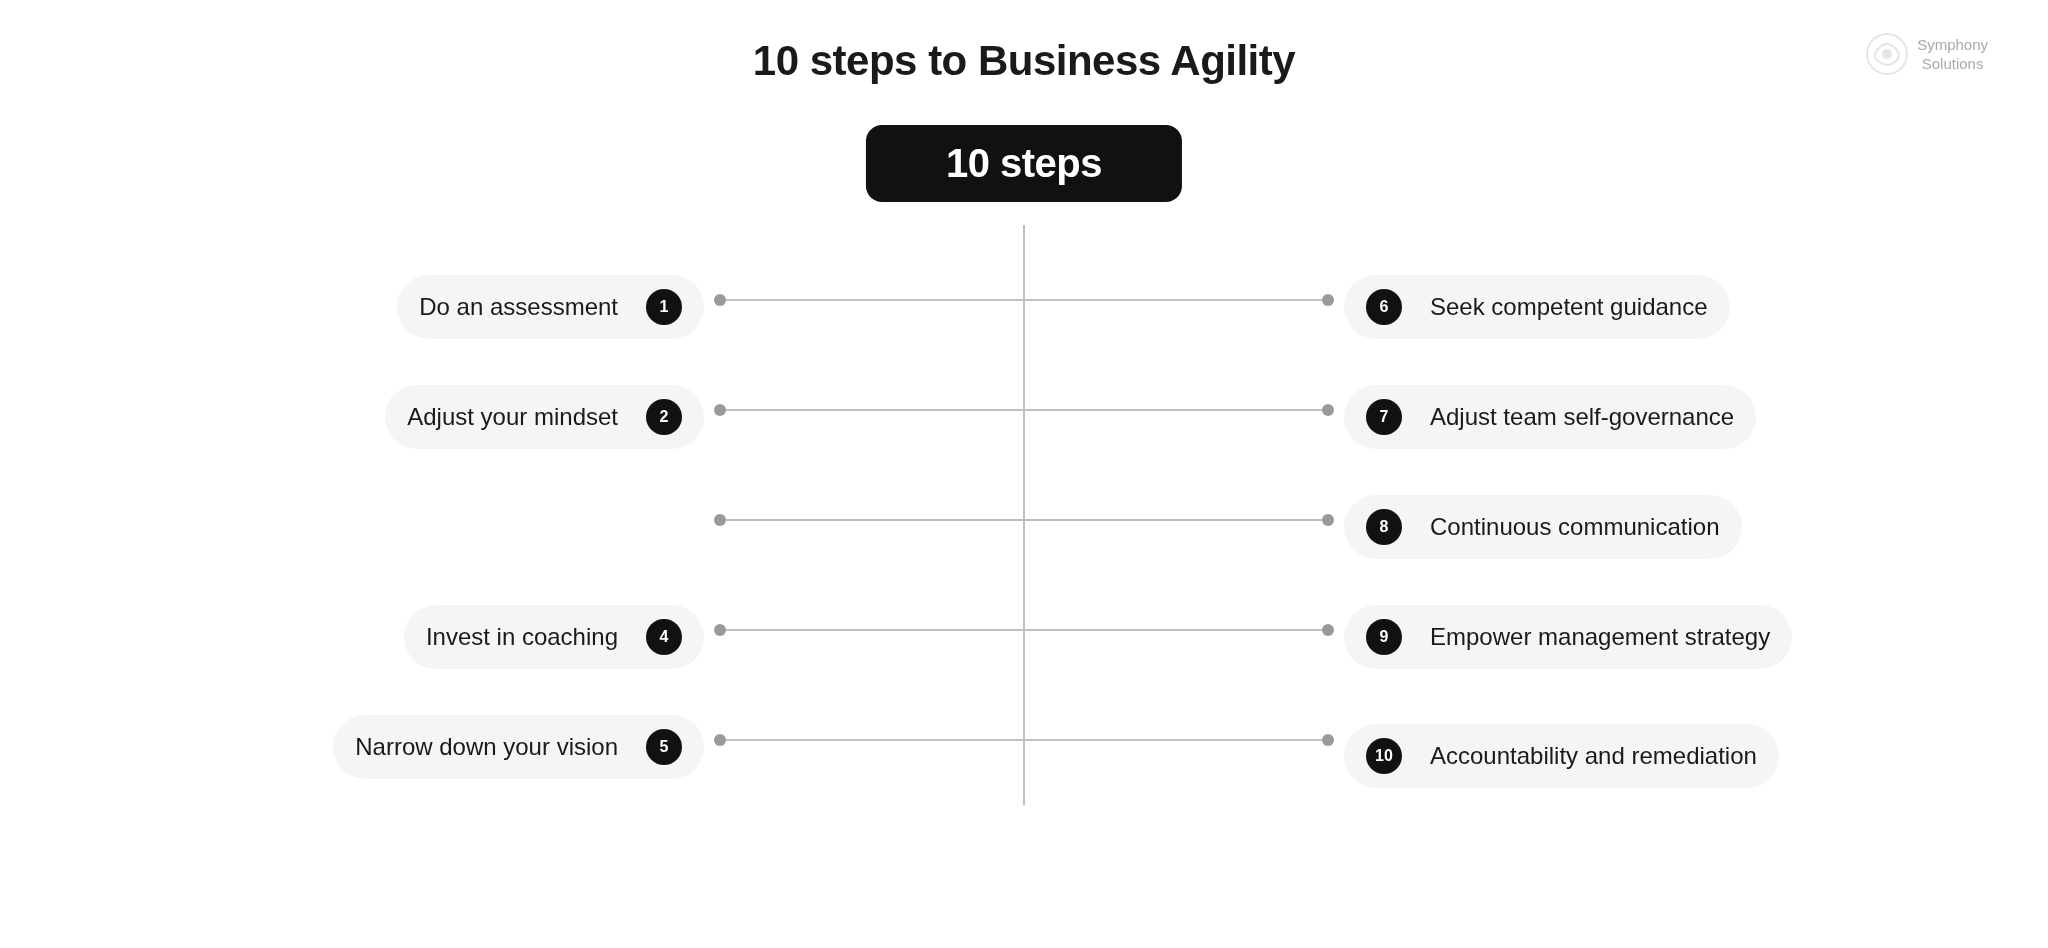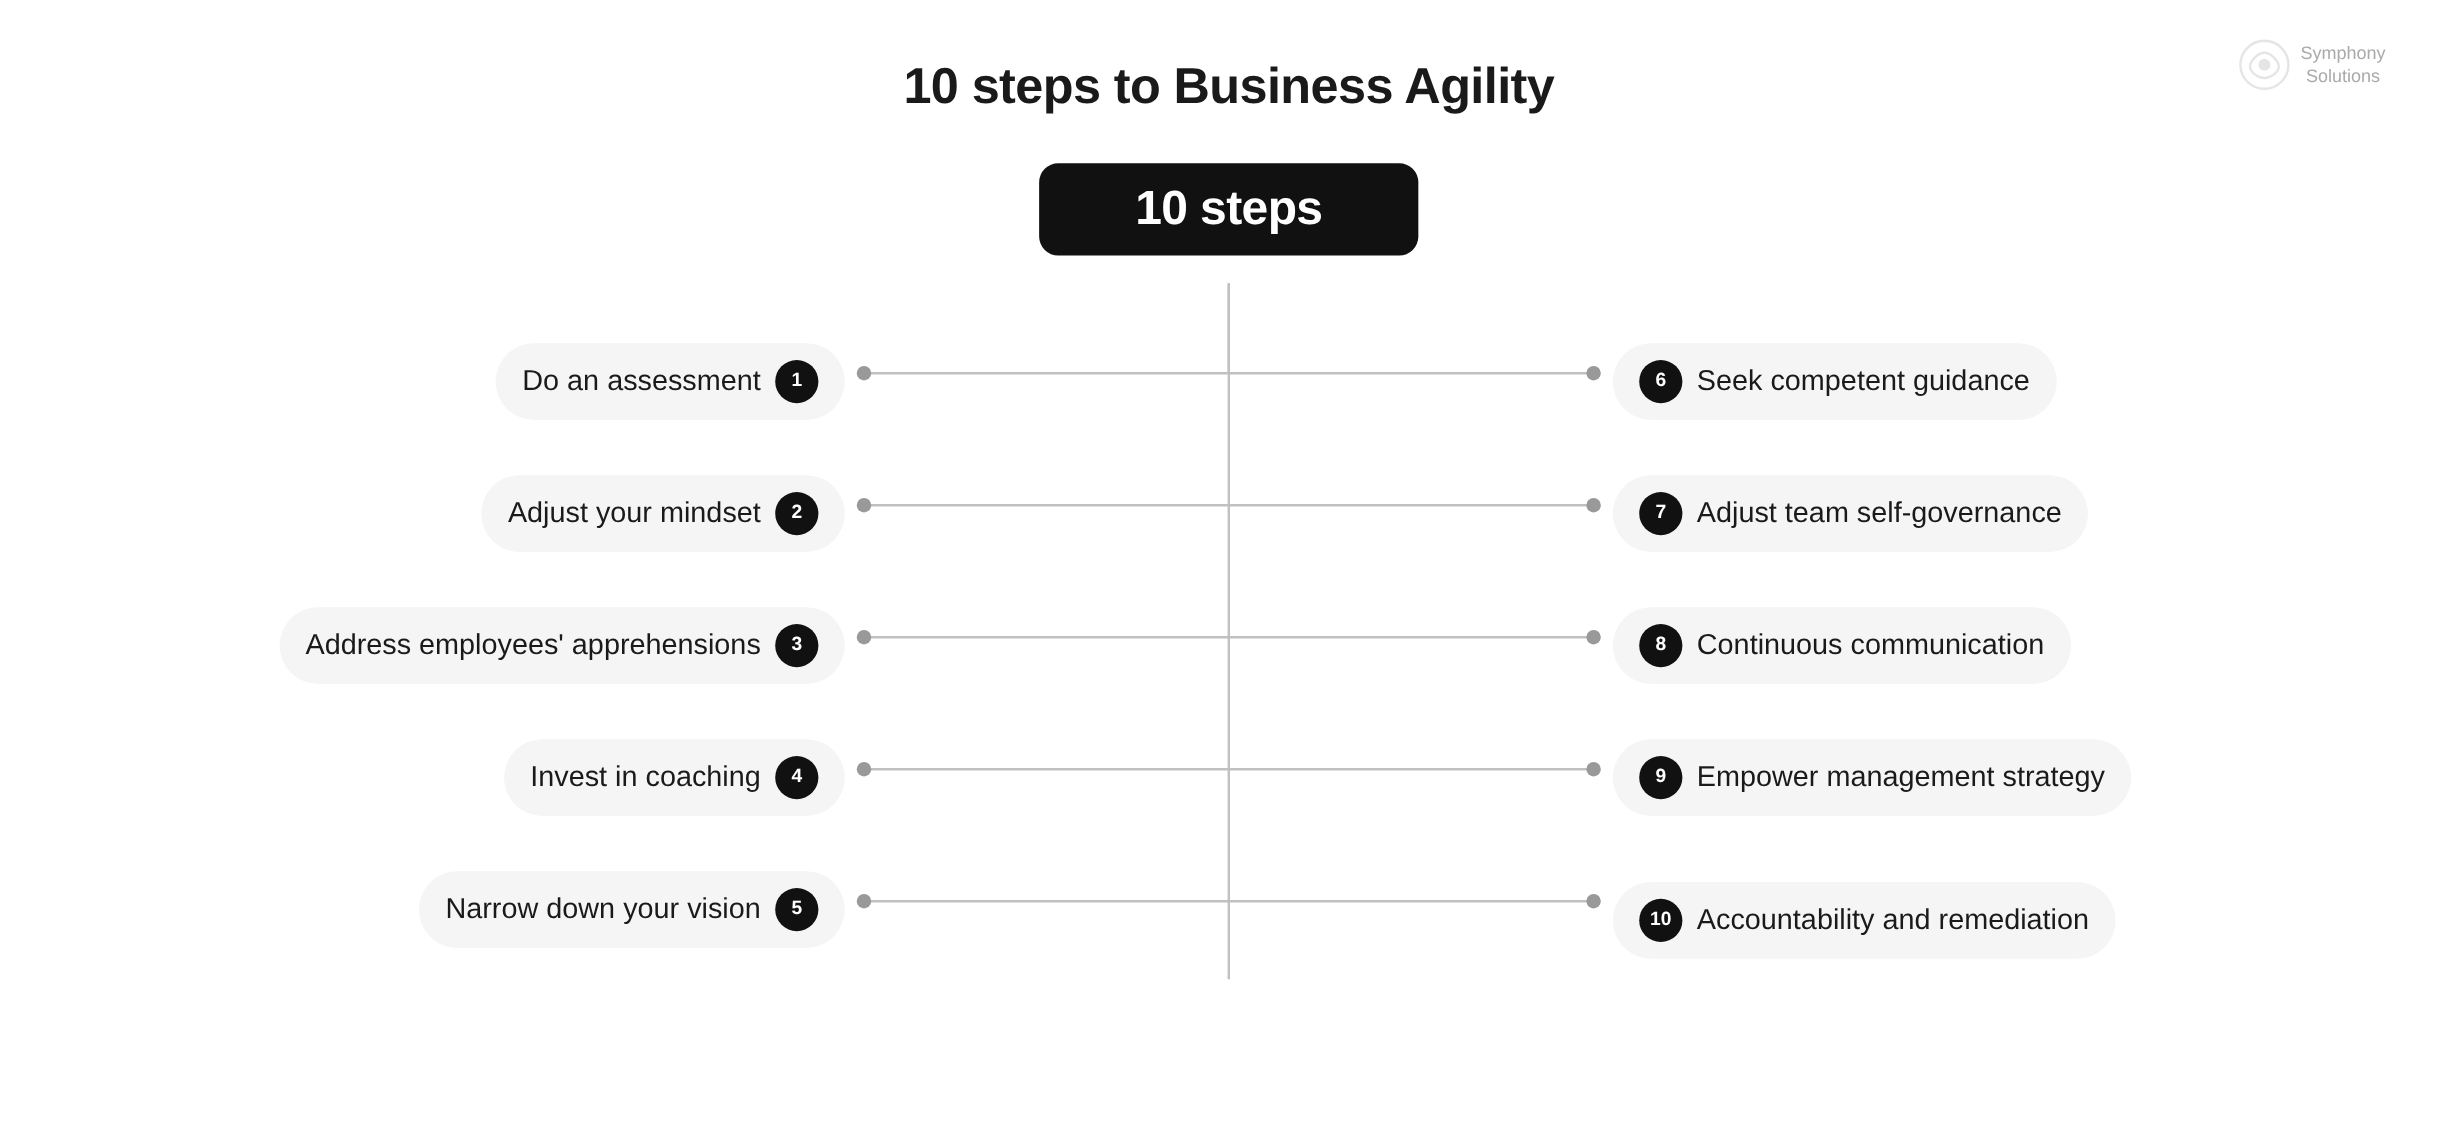--- a/index.html
+++ b/index.html
@@ -10,21 +10,21 @@
       height: 948px;
       overflow: hidden;
       position: relative;
     }
 
     .page-title {
       text-align: center;
       font-size: 42px;
       font-weight: 600;
       color: #1a1a1a;
-      padding-top: 48px;
+      padding-top: 37px;
       letter-spacing: -0.5px;
     }
 
     .logo {
       position: absolute;
       top: 32px;
       right: 60px;
       display: flex;
       align-items: center;
       gap: 8px;
@@ -76,21 +76,21 @@
     }
 
     
     .step-pill {
       position: absolute;
       background: #f5f5f5;
       border-radius: 50px;
       display: flex;
       align-items: center;
       padding: 14px 22px;
-      gap: 12px;
+      gap: 28px;
       white-space: nowrap;
     }
 
     .step-pill .label {
       font-size: 24px;
       font-weight: 400;
       color: #1a1a1a;
     }
 
     .step-badge {
@@ -185,26 +185,20 @@
     </div>
   </div>
 
   <div class="step-pill pill-left" style="top: 280px; right: calc(50% + 320px); align-items: center;">
     <span class="label">Adjust your mindset</span>
     <div class="step-badge">
       <span>2</span>
     </div>
   </div>
 
-  <div class="step-pill pill-left" style="top: 390px; right: calc(50% + 320px);">
-    <span class="label">Address employees' apprehensions</span>
-    <div class="step-badge">
-      <span>3</span>
-    </div>
-  </div>
 
   <div class="step-pill pill-left" style="top: 500px; right: calc(50% + 320px);">
     <span class="label">Invest in coaching</span>
     <div class="step-badge">
       <span>4</span>
     </div>
   </div>
 
   <div class="step-pill pill-left" style="top: 610px; right: calc(50% + 320px);">
     <span class="label">Narrow down your vision</span>

